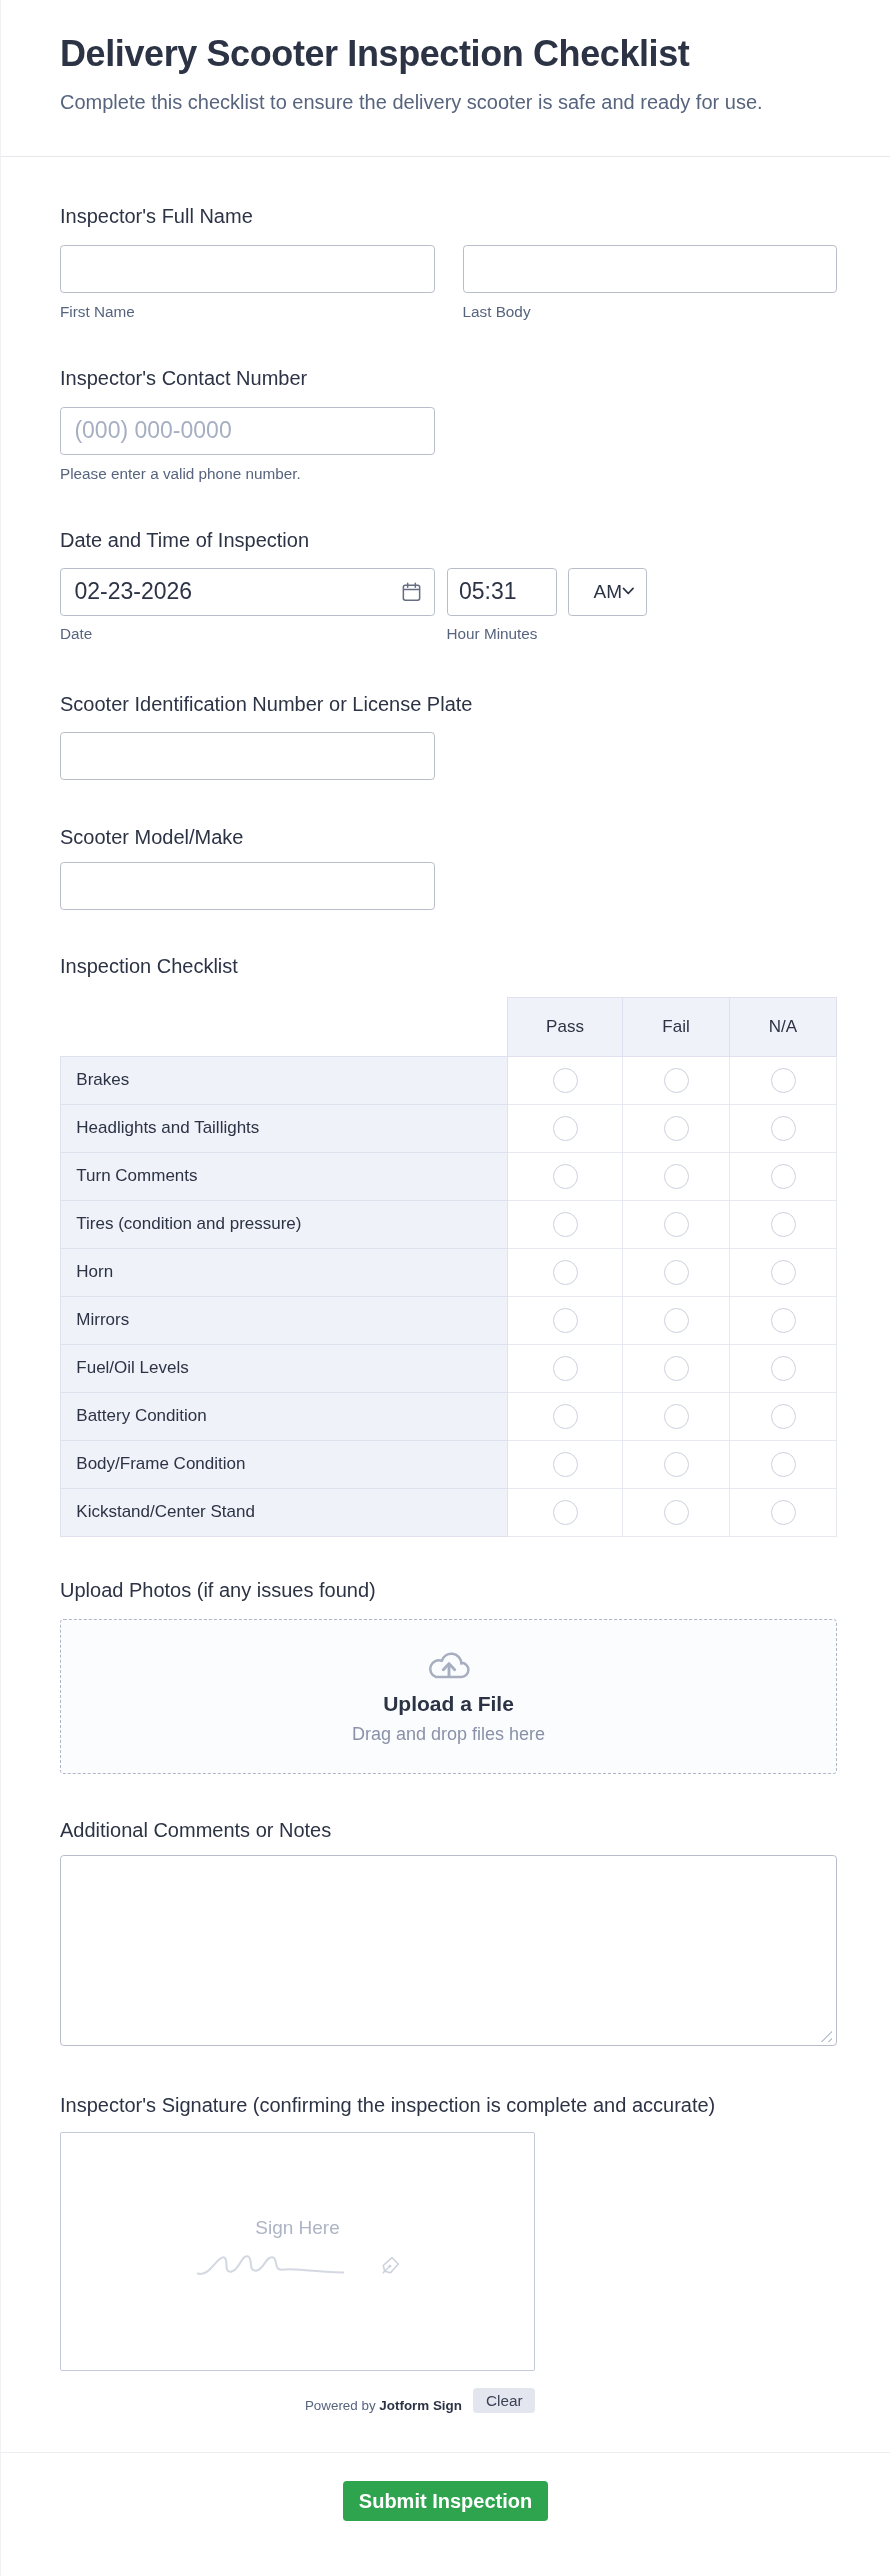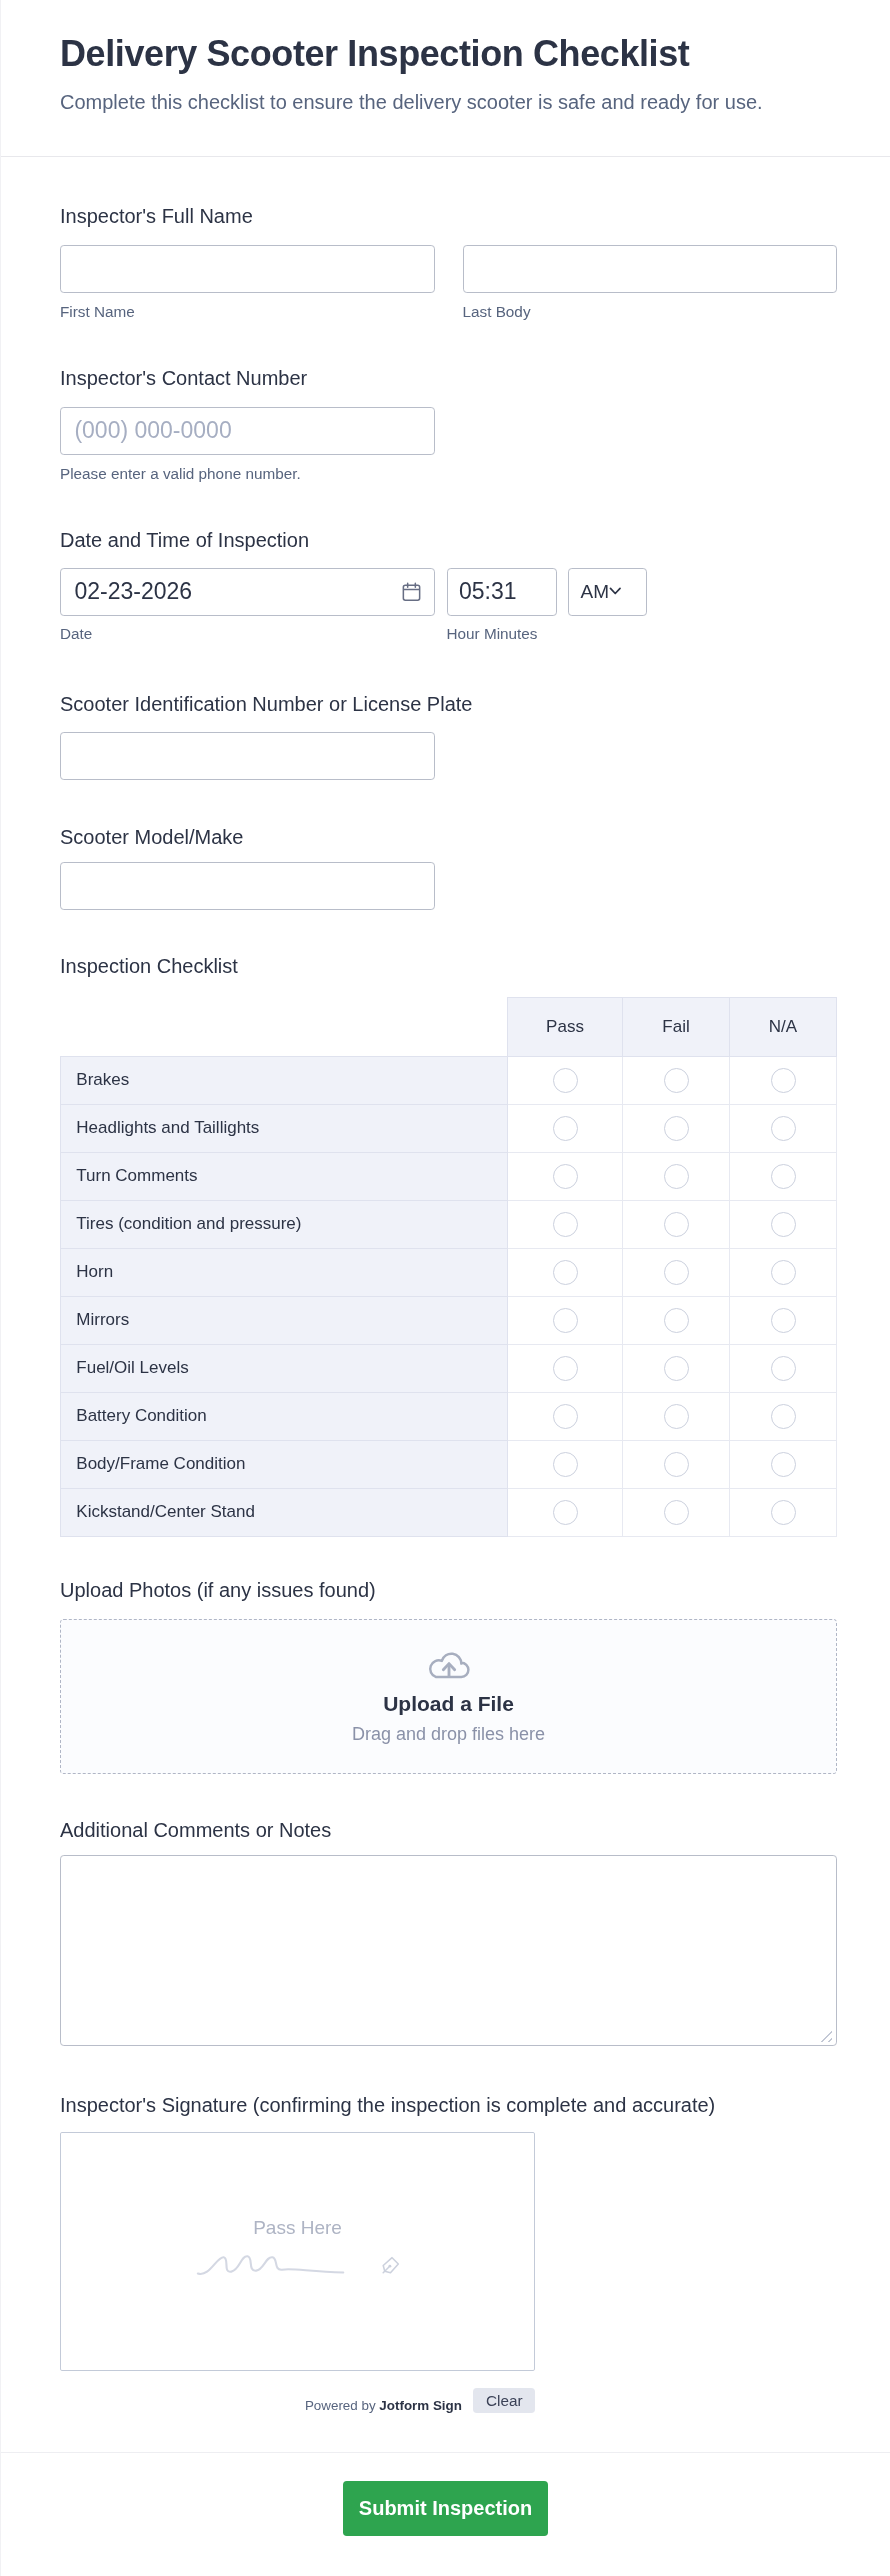--- a/index.html
+++ b/index.html
@@ -30,21 +30,21 @@
   .half { width:375px; }
 
   
   .dt-row { display:flex; gap:11.5px; align-items:center; }
   .date-wrap { position:relative; width:375px; }
   .date-wrap .text-input { padding-right:44px; }
   .cal-btn { position:absolute; right:11.5px; top:50%; transform:translateY(-50%); width:25px; height:25px;
              display:flex; align-items:center; justify-content:center; cursor:pointer; background:none; border:none; padding:0; }
   .time-input { width:110px; padding:0 11.5px; }
   .select-box { width:79px; height:48px; border:1px solid #b8bdc9; border-radius:3.8px; background:#fff;
-                display:flex; align-items:center; justify-content:flex-start; padding:0 11.5px; font-size:19px; color:#2c3345; cursor:pointer; }
+                display:flex; align-items:center; justify-content:flex-end; padding:0 11.5px; font-size:19px; color:#2c3345; cursor:pointer; }
   .dt-subrow { display:flex; gap:11.5px; margin-top:9.6px; }
   .dt-subrow .s1 { width:375px; }
 
   
   .q-label-matrix { margin-bottom:19px; }
   table.matrix { border-collapse:collapse; width:100%; table-layout:fixed; }
   .matrix col.c-label { width:auto; }
   .matrix col.c-opt1 { width:115px; }
   .matrix col.c-opt2 { width:107px; }
   .matrix col.c-opt3 { width:107px; }
@@ -76,21 +76,21 @@
   .sig-footer { width:475px; display:flex; justify-content:flex-end; align-items:flex-end; gap:11.5px; margin-top:17px; }
   .powered { font-size:13.4px; color:#57647e; }
   .powered b { color:#2c3345; }
   .clear-btn { background:#e3e6ee; border:none; border-radius:3.8px; padding:3.8px 12.5px; font-size:15.3px; color:#3b4257;
                font-family:"Liberation Sans", sans-serif; cursor:pointer; }
 
   .q-signature { margin-bottom:39px; }
 
   
   .submit-bar { border-top:1px solid #eeeef2; padding:28px 0 48px; text-align:center; }
-  .submit-btn { display:inline-block; border:none; border-radius:3.8px; height:55px; padding:0 16px;
+  .submit-btn { display:inline-block; border:none; border-radius:3.8px; height:40px; padding:0 16px;
                 font-family:"Liberation Sans", sans-serif; font-size:20px; font-weight:700; color:#fff; cursor:pointer; }
 </style>
 </head>
 <body>
 
 <div class="page">
 
   <div class="form-header">
     <h1 class="form-title">Delivery Scooter Inspection Checklist</h1>
     <div class="form-subtitle">Complete this checklist to ensure the delivery scooter is safe and ready for use.</div>
@@ -259,21 +259,21 @@
       <div class="ta-wrap">
         <textarea class="comments-ta" style=""></textarea>
         <span class="resize-grip"></span>
       </div>
     </div>
 
     <div class="question q-signature">
       <div class="q-label" style="margin-bottom:14.4px;">Inspector's Signature (confirming the inspection is complete and accurate)</div>
       <div class="sig-box">
         <div class="sig-inner">
-          <div class="sig-hint">Pass Here</div>
+          <div class="sig-hint">Sign Here</div>
           <div class="sig-art">
             <span style="display:flex;">
               <svg width="182" height="44" viewBox="0 0 190 46" fill="none">
                 <path d="M6 34 C 18 38, 26 16, 33 17 C 39 18, 32 34, 41 32 C 50 30, 51 15, 58 16 C 64 17, 58 32, 67 31 C 75 30, 77 16, 84 17 C 90 18, 85 31, 94 30 C 104 28, 122 32, 158 33" stroke="#d4d8e3" stroke-width="2.2" stroke-linecap="round"></path>
               </svg>
             </span>
             <span style="display:flex; margin-left:3.8px; margin-bottom:7.7px;">
               <svg width="25" height="25" viewBox="0 0 24 24" fill="none">
                 <path d="M13.5 4.5l6 6-7.5 8.5-5.5-1.5-1.5-5.5 8.5-7.5z" stroke="#ccd1dd" stroke-width="1.5" stroke-linejoin="round"></path>
                 <circle cx="11.4" cy="12.6" r="1.4" fill="#ccd1dd"></circle>

